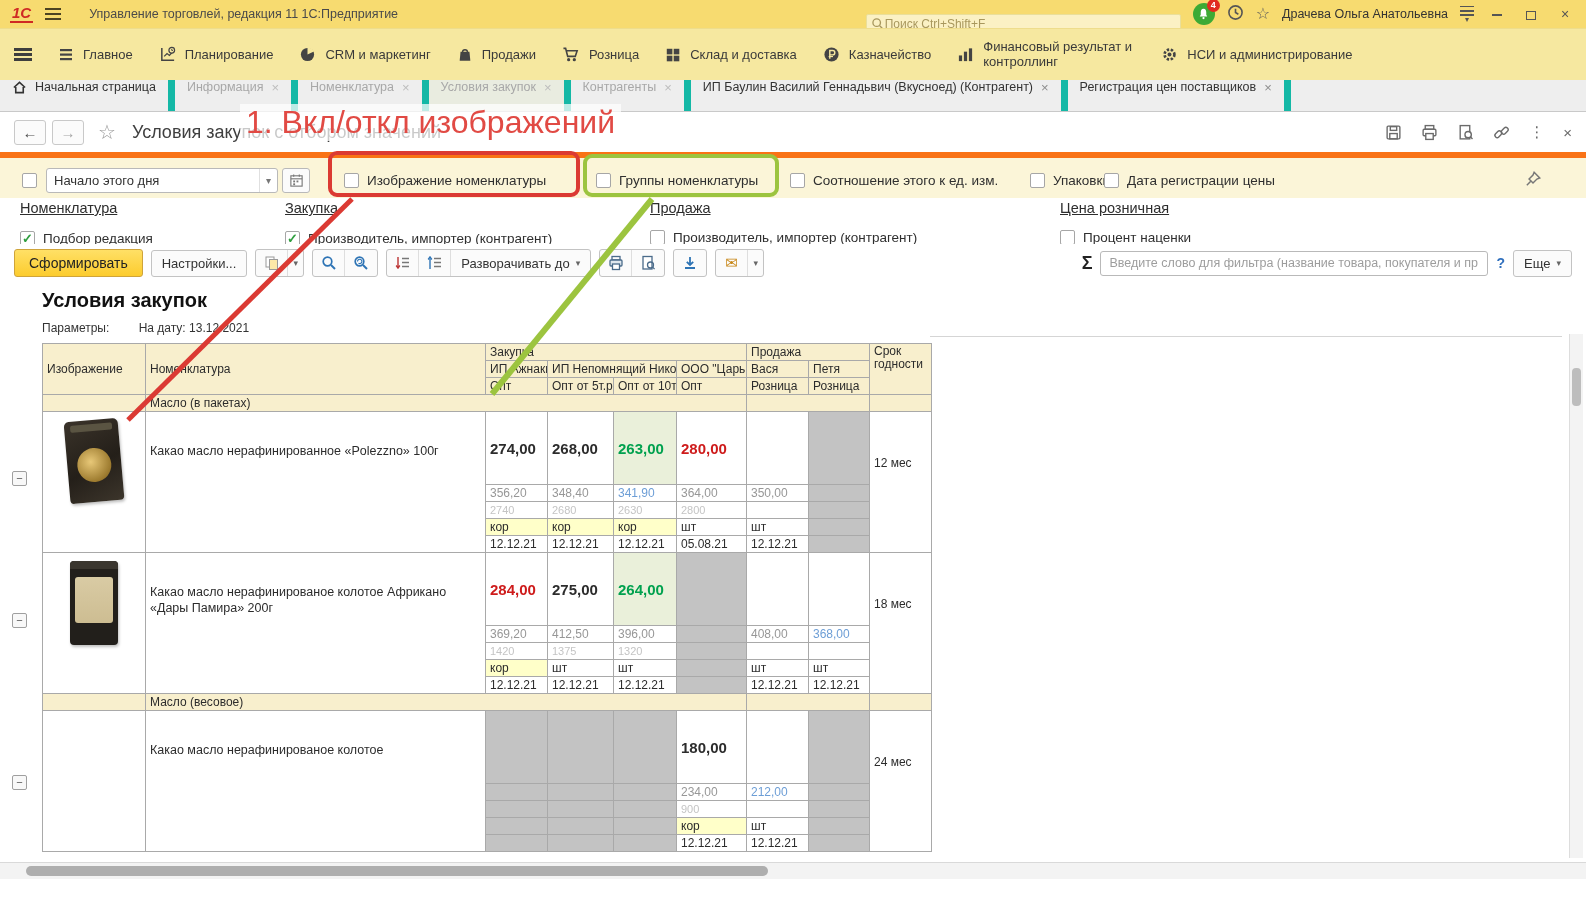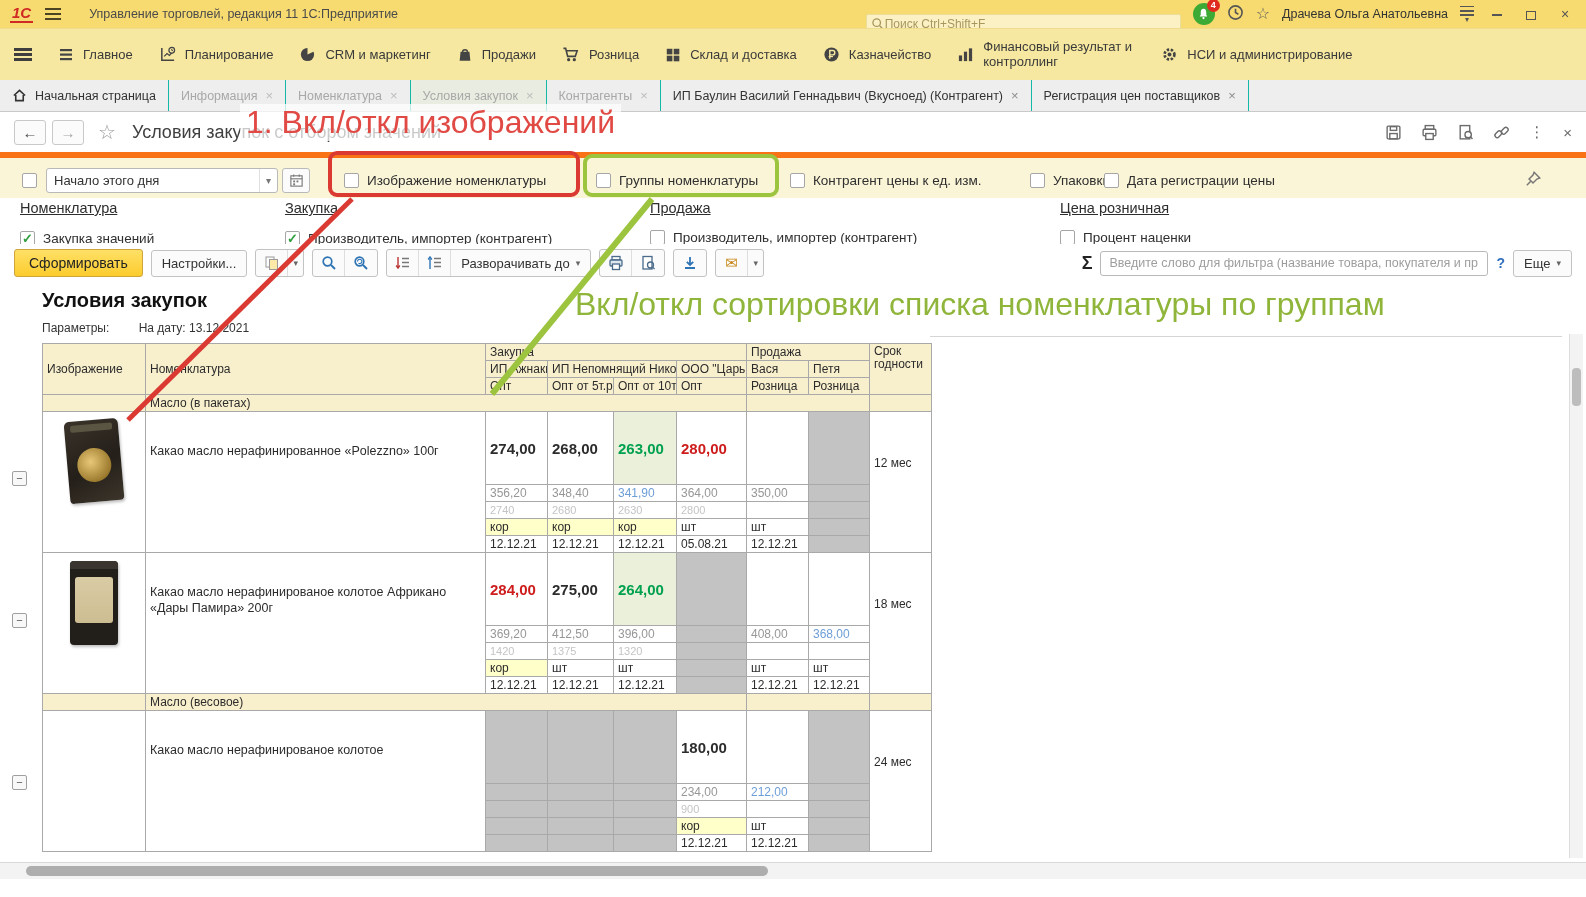--- a/index.html
+++ b/index.html
@@ -30,21 +30,21 @@
 
   
   .menubar { position:absolute; left:0; top:28px; width:100%; height:52px; background:#f6e8a0; border-top:1px solid #eedd8c; display:flex; align-items:center; padding:0 14px; gap:26px; }
   .mb-hamb i { display:block; width:18px; height:2.4px; background:#3e3e3e; margin:2.6px 0; }
   .mitem { display:flex; align-items:center; gap:9px; cursor:pointer; color:#3a3a3a; font-size:13px; white-space:nowrap; }
   .mitem svg { flex:0 0 auto; }
   .m2line { white-space:normal; width:152px; line-height:1.15; }
 
   
   .tabbar { position:absolute; left:0; top:80px; width:100%; height:32px; background:#eeeeee; border-bottom:1px solid #c9c9c9; display:flex; align-items:stretch; }
-  .tab { display:flex; align-items:center; gap:8px; padding:0 12px; border-right:1px solid #14b8a6; font-size:12.5px; color:#333; cursor:pointer; white-space:nowrap; }
+  .tab { display:flex; align-items:flex-start; gap:8px; padding:0 12px; border-right:7px solid #14b8a6; font-size:12.5px; color:#333; cursor:pointer; white-space:nowrap; }
   .tab .tab-close { color:#8d8d8d; font-size:13px; }
   .tab.dim { color:#a8a8a8; }
   .tab.dim .tab-close { color:#bdbdbd; }
   .tab.cur { background:#e9ece0; }
 
   
   .pageheader { position:absolute; left:0; top:112px; width:100%; height:40px; background:#fff; display:flex; align-items:center; padding:0 14px; gap:6px; }
   .navbtn { width:32px; height:25px; border:1px solid #c9c9c9; border-radius:3px; background:#fbfbfb; color:#4a4a4a; font-size:15px; display:flex; align-items:center; justify-content:center; cursor:pointer; }
   .navbtn.fwd { color:#a5a5a5; }
   .ph-star { font-size:20px; color:#9a9a9a; margin:0 10px 0 8px; cursor:pointer; }
@@ -354,21 +354,21 @@
     <span class="fopt fo0">
         <span class="cb"></span>
         <span>Изображение номенклатуры</span>
       </span>
     <span class="fopt fo1">
         <span class="cb"></span>
         <span>Группы номенклатуры</span>
       </span>
     <span class="fopt fo2">
         <span class="cb"></span>
-        <span>Контрагент цены к ед. изм.</span>
+        <span>Соотношение этого к ед. изм.</span>
       </span>
     <span class="fopt fo3">
         <span class="cb"></span>
         <span>Упаковки</span>
       </span>
     <span class="fopt fo4">
         <span class="cb"></span>
         <span>Дата регистрации цены</span>
       </span>
     <span class="pin">
@@ -379,21 +379,21 @@
     </span>
   </div>
 
   <div class="filterrow2">
     <div class="fgroup" style="left:20px">
       <div class="fg-title">Номенклатура</div>
       <div class="fg-opt">
           <span class="cb">
             <span class="tick">✓</span>
           </span>
-          <span>Закупка значений</span>
+          <span>Подбор редакция</span>
           <a class="fg-status set">задано</a>
         </div>
     </div>
     <div class="fgroup" style="left:285px">
       <div class="fg-title">Закупка</div>
       <div class="fg-opt">
           <span class="cb">
             <span class="tick">✓</span>
           </span>
           <span>Производитель, импортер (контрагент)</span>
@@ -702,21 +702,20 @@
           </tr>
         </tbody>
       </table>
     </div>
 
   <div class="grpmark gm1">−</div>
   <div class="grpmark gm2">−</div>
   <div class="grpmark gm3">−</div>
 
   <div class="ann-red-text">1. Вкл/откл изображений</div>
-  <div class="ann-green-text">Вкл/откл сортировки списка номенклатуры по группам</div>
   <div class="ann-red-box"></div>
   <div class="ann-green-box"></div>
   <svg class="overlay" width="1586" height="897">
     <defs>
       <marker id="ra" markerUnits="userSpaceOnUse" markerWidth="24" markerHeight="22" refX="17" refY="10" orient="auto">
           <polygon points="0 0, 22 10, 0 20" fill="#db3a33"></polygon>
         </marker>
       <marker id="ga" markerUnits="userSpaceOnUse" markerWidth="28" markerHeight="26" refX="20" refY="12" orient="auto">
           <polygon points="0 0, 26 12, 0 24" fill="#9cc43f"></polygon>
         </marker>

